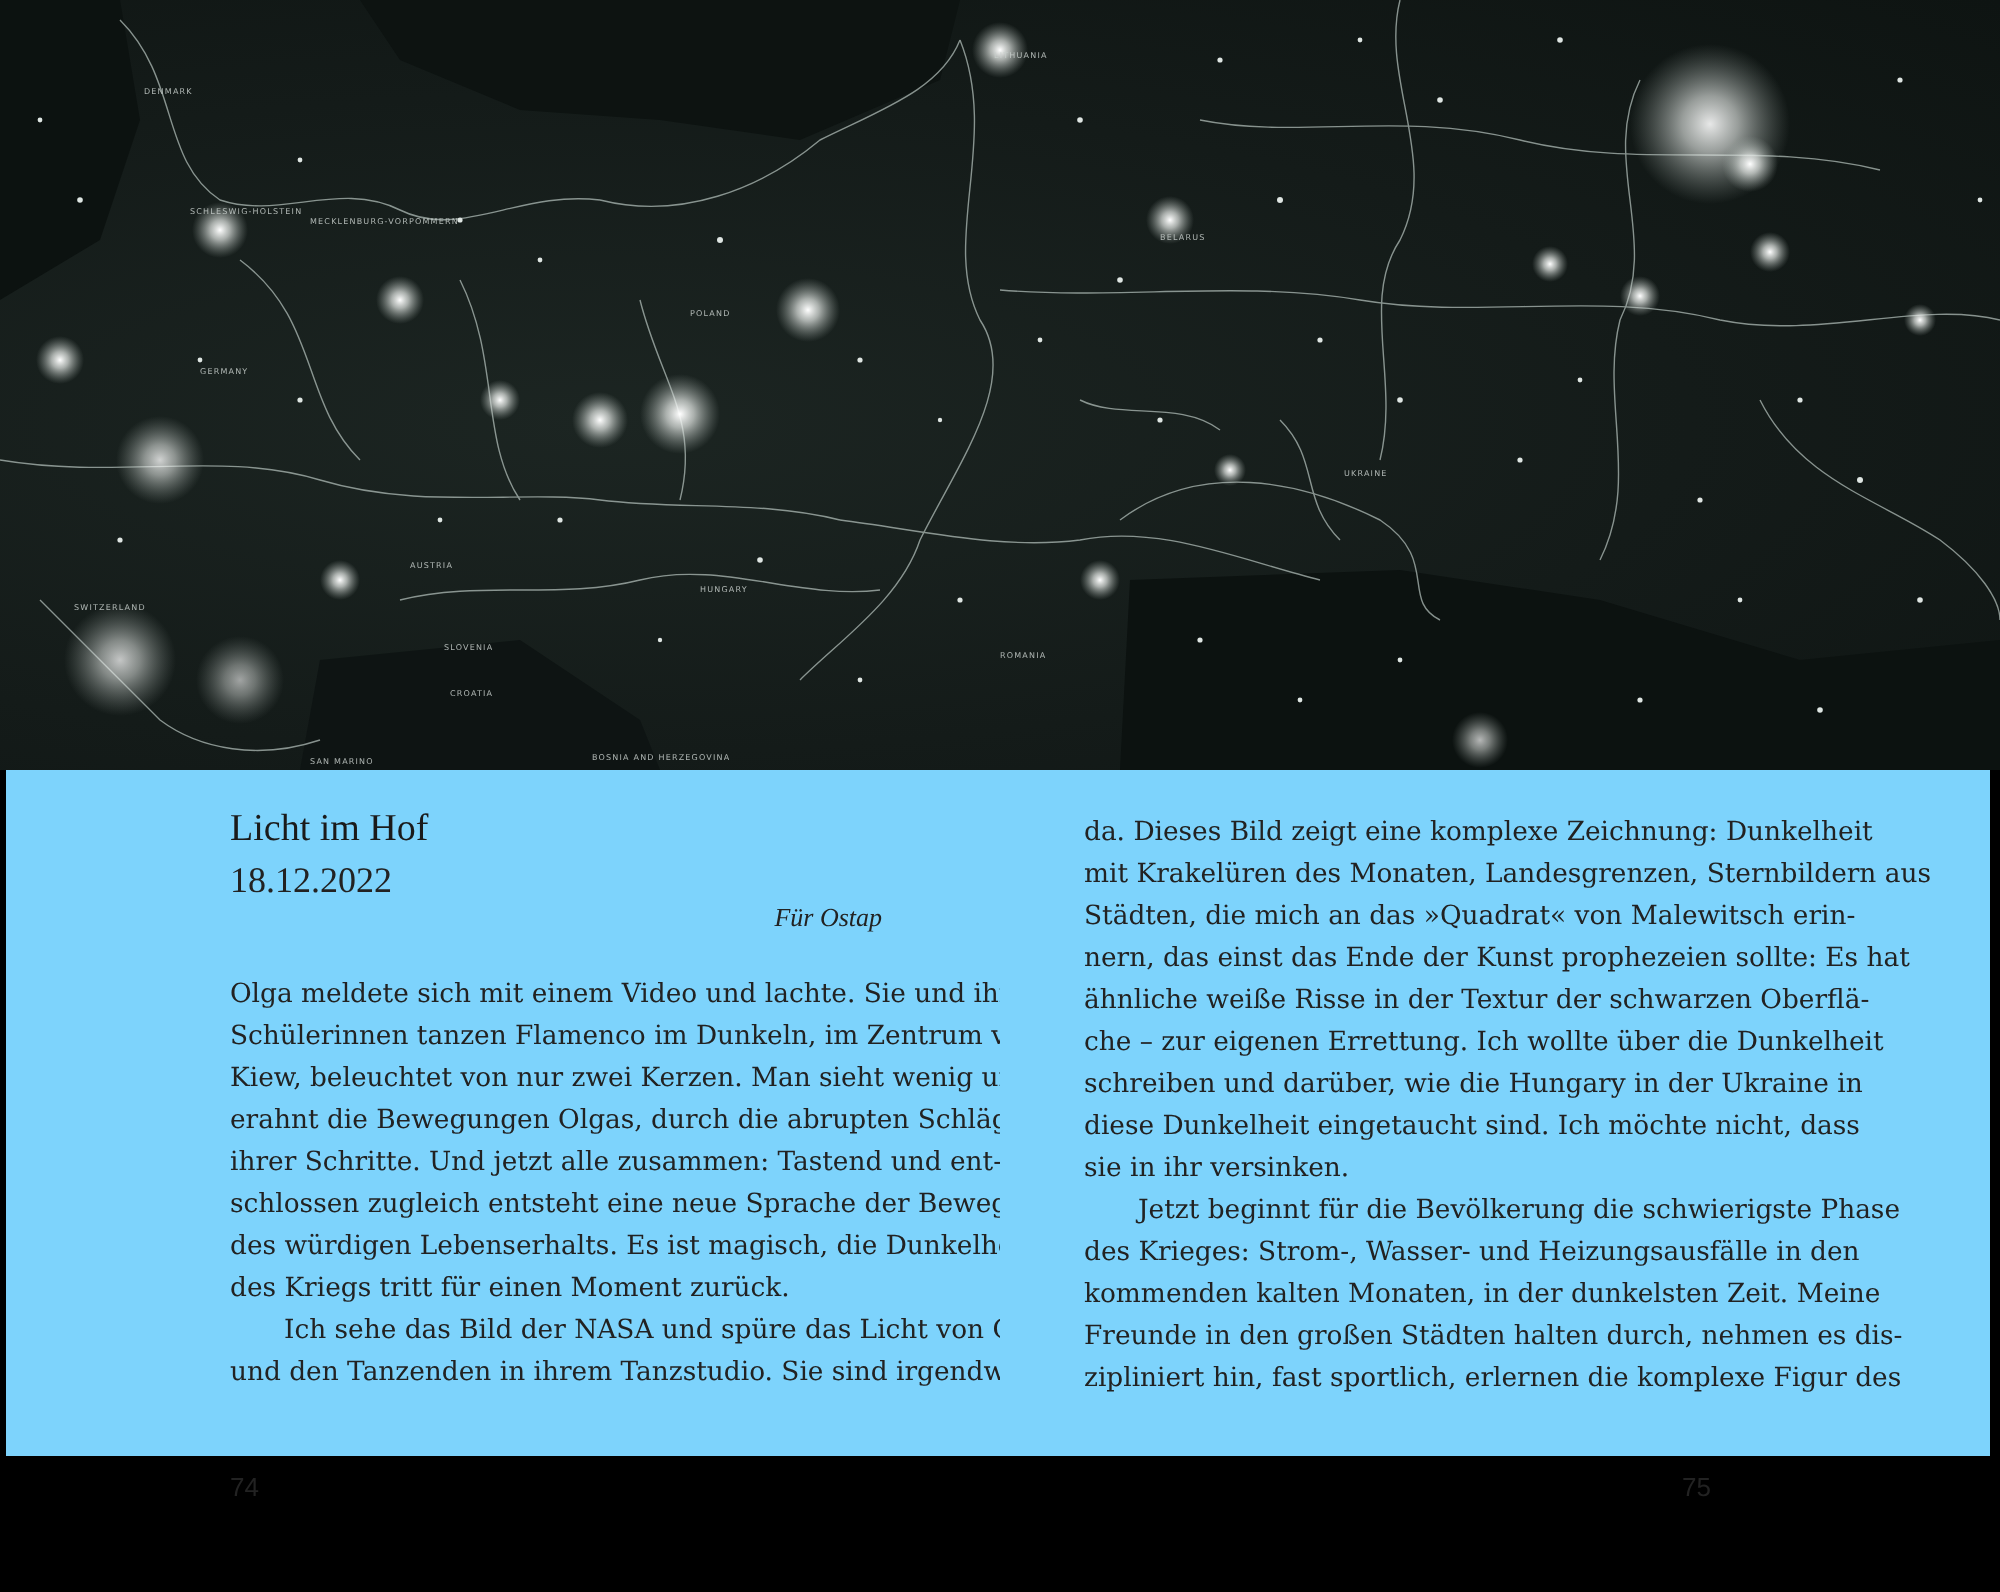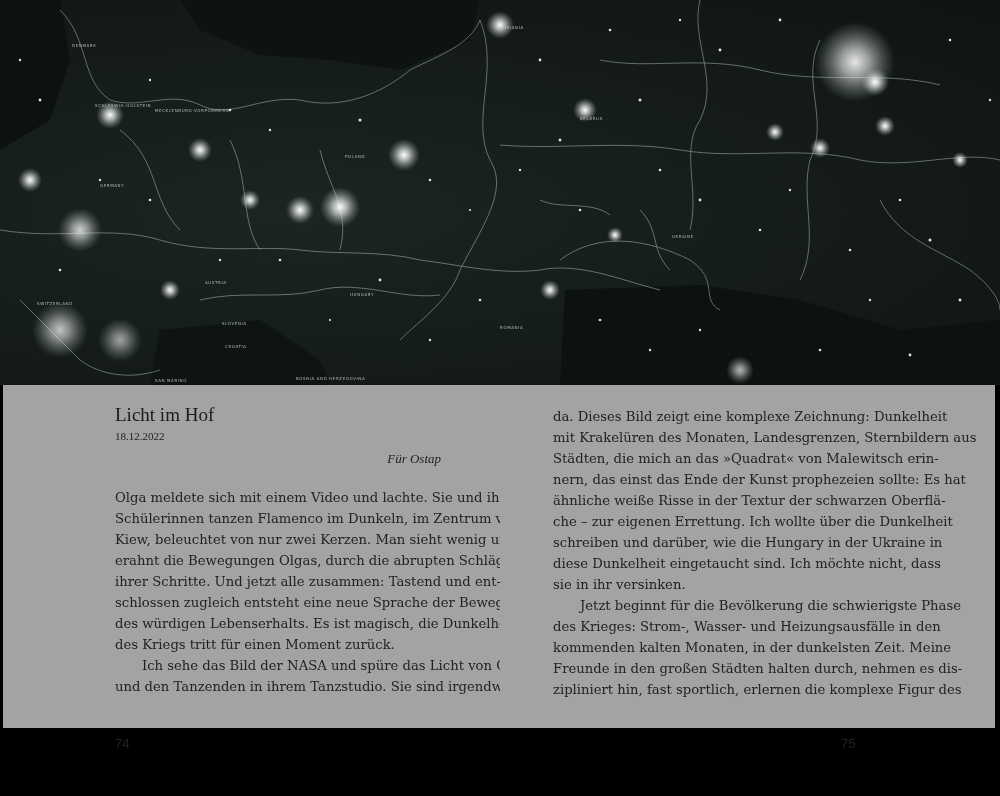--- a/index.html
+++ b/index.html
@@ -14,44 +14,44 @@
       background: radial-gradient(ellipse at 30% 55%, #1c2522 0%, #141b19 55%, #0e1412 100%);
       overflow: hidden;
     }
     .map svg { position: absolute; left: 0; top: 0; }
     .map-label {
       position: absolute; font-family: "DejaVu Sans", sans-serif;
       font-size: 4px; letter-spacing: 0.6px; color: #c8cfcc; opacity: 0.85;
       text-transform: uppercase; white-space: nowrap;
     }
     .page {
-      position: absolute; top: 385px; height: 343px; background: #a3a3a3;
+      position: absolute; top: 385px; height: 343px; background: #7dd3fc;
     }
     .page-left { left: 3px; width: 497px; }
     .page-right { left: 500px; width: 495px; }
     .text {
       font-size: 13.2px; line-height: 21px; color: #222; text-align: justify;
     }
     .line { display: block; white-space: nowrap; text-align-last: justify; height: 21px; }
     .line.last { text-align-last: left; }
     .indent { padding-left: 27px; }
     .title {
       position: absolute; left: 112px; top: 19px; font-size: 19px; color: #1a1a1a;
       font-family: "Liberation Serif", serif;
     }
     .date {
-      position: absolute; left: 112px; top: 45px; font-size: 11px; color: #222;
+      position: absolute; left: 112px; top: 45px; font-size: 18px; color: #222;
       font-family: "Liberation Serif", serif;
     }
     .dedication {
       position: absolute; right: 59px; top: 66px; font-style: italic; font-size: 13px;
       color: #222; font-family: "Liberation Serif", serif;
     }
     .left-body { position: absolute; left: 112px; top: 102px; width: 326px; }
-    .right-body { position: absolute; left: 53px; top: 21px; width: 357px; }
+    .right-body { position: absolute; left: 42px; top: 21px; width: 357px; }
     .pagenum {
       position: absolute; top: 351px; font-size: 13px; color: #222;
       font-family: "Liberation Sans", sans-serif;
     }
     .pn-left { left: 112px; }
     .pn-right { left: 341px; }
   </style>
 </head>
 <body>
 

